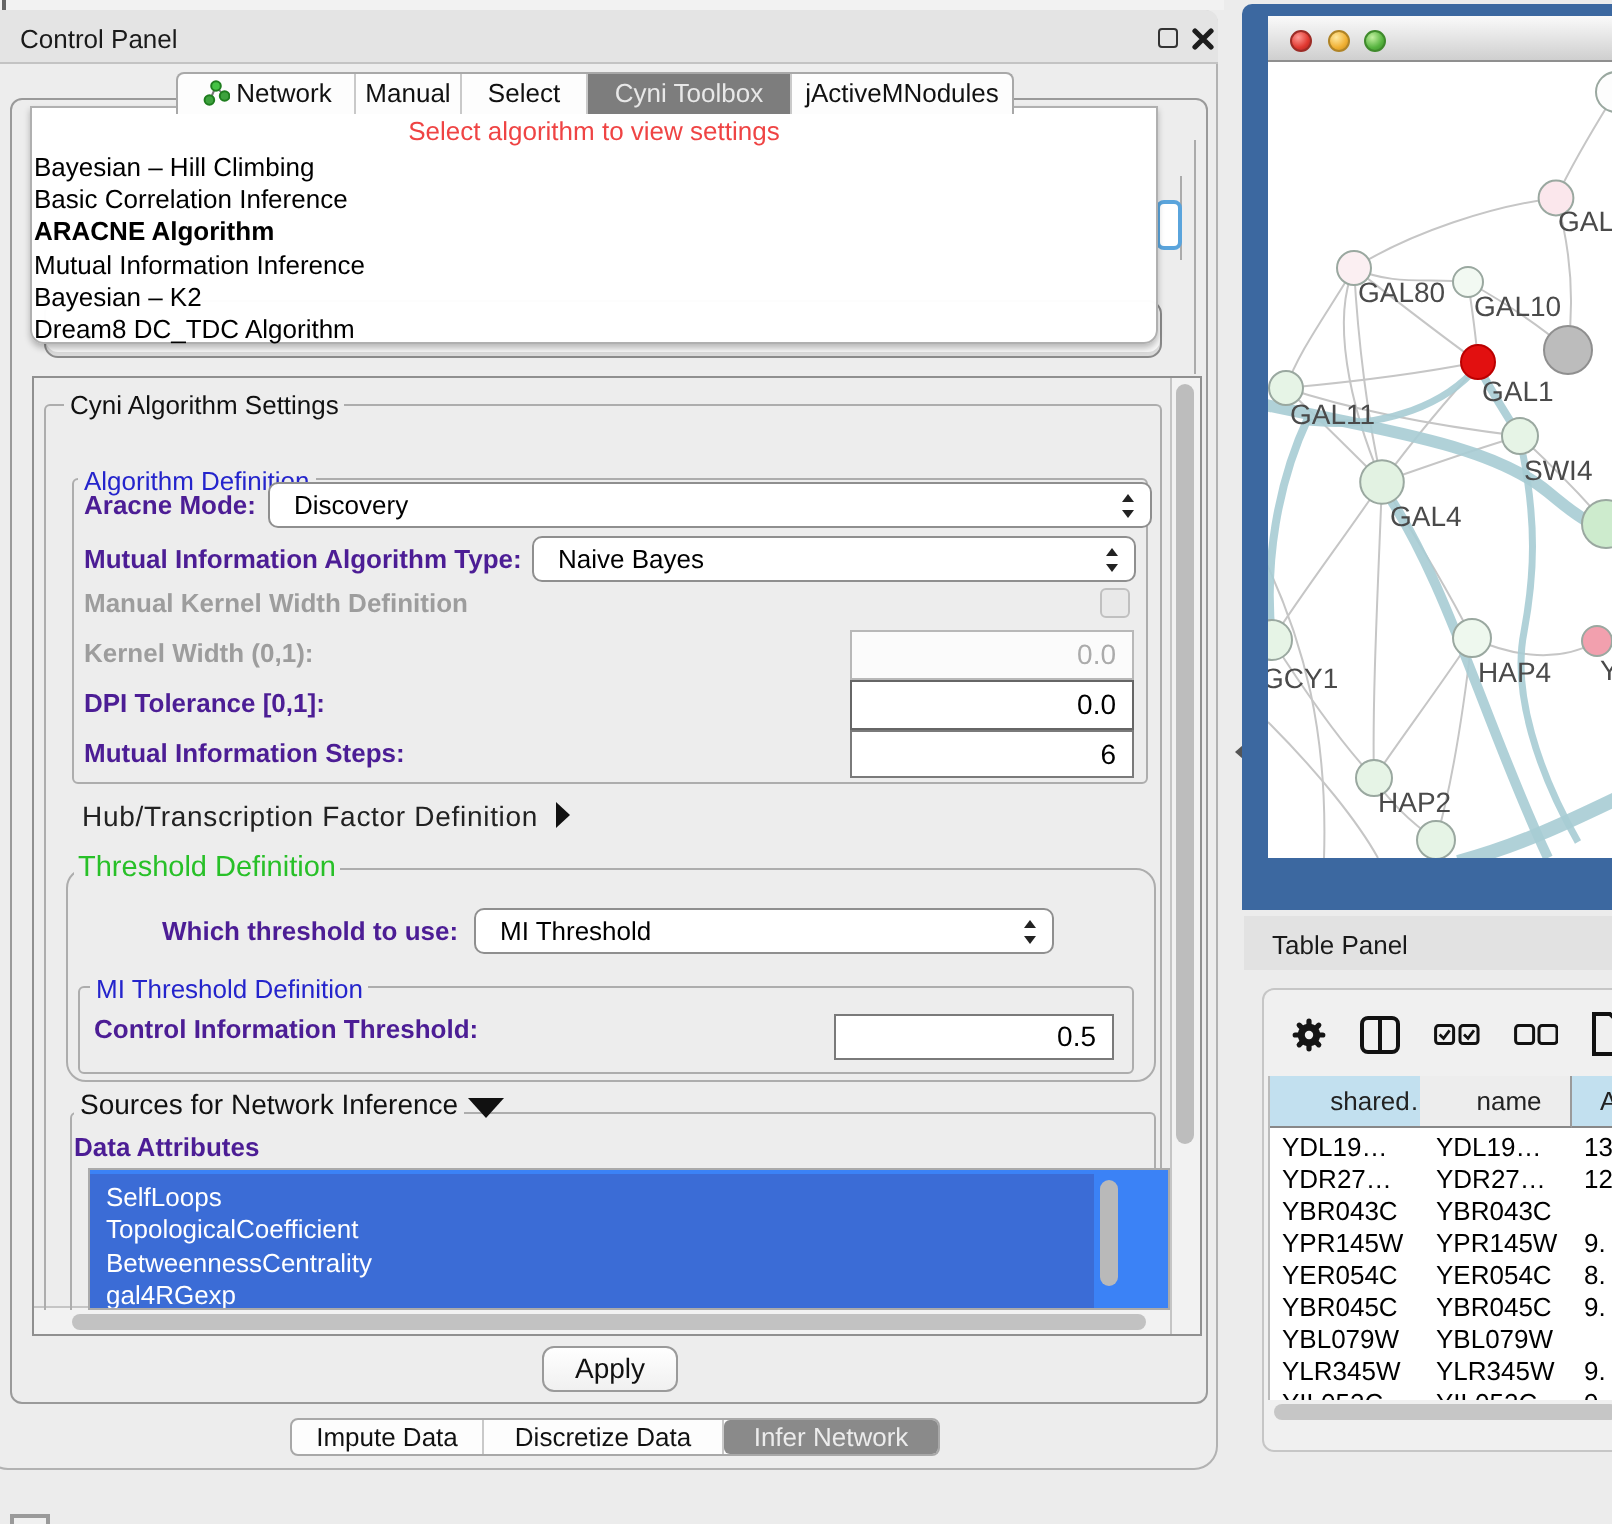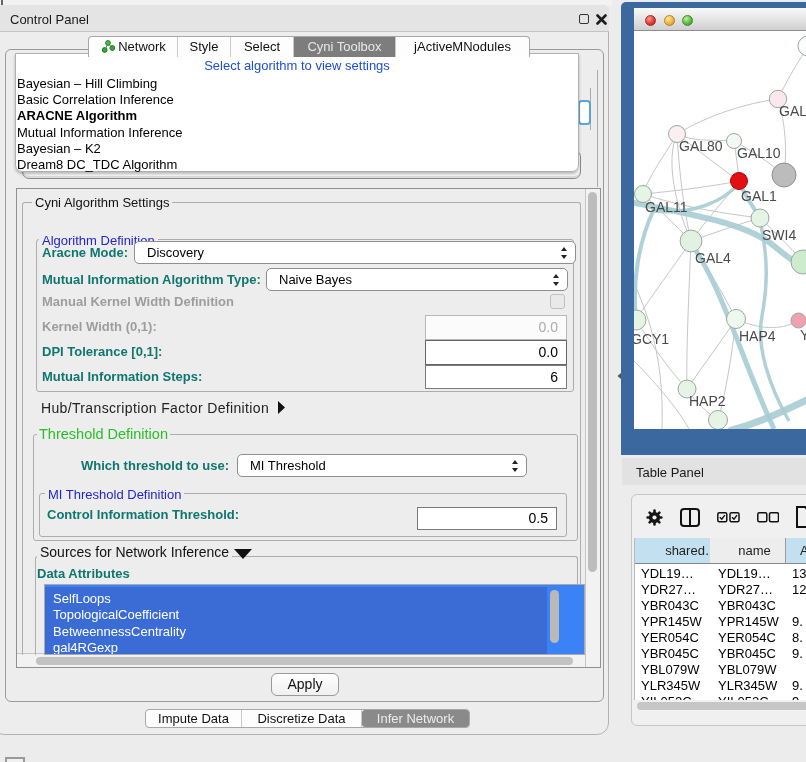--- a/index.html
+++ b/index.html
@@ -17,21 +17,21 @@
   border:1px solid #9a9a9a; border-radius:6px; background:#ededed; }
 #tabs { position:absolute; left:88px; top:36px; height:21px; display:flex;
   background:#fdfdfd; border:1px solid #a8a8a8; border-bottom:none; border-radius:4px 4px 0 0; overflow:hidden; z-index:30; }
 #tabs .tab { height:100%; line-height:19px; font-size:13px; text-align:center;
   color:#111; border-right:1px solid #c9c9c9; }
 #tabs .tab:last-child { border-right:none; }
 #tabs .sel { background:#7d7d7d; color:#e8e8e8; }
 #popup { position:absolute; left:15px; top:53px; width:564px; height:119px;
   background:rgba(255,255,255,0.98); border:1px solid #b0b0b0; border-radius:0 0 7px 7px;
   box-shadow:0 2px 3px rgba(0,0,0,0.25); z-index:20; }
-#popup .ph { position:absolute; top:4px; width:100%; text-align:center; color:#1d4ed8; font-size:13px; }
+#popup .ph { position:absolute; top:4px; width:100%; text-align:center; color:#ef4444; font-size:13px; }
 #popup .it { position:absolute; left:1px; font-size:13px; color:#000; white-space:nowrap; }
 .frag-combo { position:absolute; left:22px; top:150px; width:559px; height:29px;
   border:1px solid #8a8a8a; border-radius:7px; background:#f7f7f7;
   box-shadow:inset 0 -2px 0 #dadada; z-index:5; }
 .frag-blue { position:absolute; left:578px; top:100px; width:13px; height:25px;
   background:#fff; border:2px solid #5aa4dc; border-radius:4px; z-index:6; }
 .vline { position:absolute; background:#ababab; width:1px; }
 #scrollpane { position:absolute; left:16px; top:188px; width:585px; height:480px;
   border:1px solid #909090; background:#ededed; }
 .vsb-track { position:absolute; right:0; top:0; width:15px; height:478px;
@@ -40,21 +40,21 @@
   background:#bdbdbd; border-radius:5px; }
 .hsb-track { position:absolute; left:0; bottom:0; width:568px; height:14px;
   background:#f2f2f2; border-top:1px solid #c5c5c5; }
 .hsb-thumb { position:absolute; left:19px; top:3px; width:537px; height:8px;
   background:#c2c2c2; border-radius:4px; }
 .grp { position:absolute; border:1px solid #adadad; border-radius:3px; }
 .grp > .gt { position:absolute; top:-7px; left:5px; background:#ededed; padding:0 3px;
   font-size:13px; white-space:nowrap; }
 .blue { color:#2424cc; }
 .green { color:#28c028; }
-label.b { font-weight:bold; font-size:13px; color:#0f766e; position:absolute; white-space:nowrap; }
+label.b { font-weight:bold; font-size:13px; color:#4c1d95; position:absolute; white-space:nowrap; }
 label.dis { color:#9d9d9d; }
 .combo { position:absolute; height:23px; background:#fff; border:1px solid #8f8f8f;
   border-radius:5px; font-size:13px; line-height:21px; padding-left:12px; color:#000; }
 .combo .arr { position:absolute; right:7px; top:3px; width:8px; height:16px; }
 .tfield { position:absolute; height:25px; background:#fff; border:1px solid #7a7a7a;
   font-size:14px; line-height:23px; text-align:right; padding-right:8px; color:#000; }
 .tfield.dis { background:#fbfbfb; border-color:#b8b8b8; color:#ababab; }
 .cbox { position:absolute; width:15px; height:15px; background:#e9e9e9;
   border:1px solid #c0c0c0; border-radius:3px; }
 #datalist { position:absolute; left:44px; top:584px; width:541px; height:71px;
@@ -160,21 +160,21 @@
   <div class="tfield" style="left:425px; top:340px; width:142px; border-color:#666;">0.0</div>
 
   <label class="b" style="left:42px; top:369px;">Mutual Information Steps:</label>
   <div class="tfield" style="left:425px; top:365px; width:142px; height:24px;">6</div>
 
   <label class="b" style="left:41px; top:400px; font-weight:normal; font-size:14px; letter-spacing:0.35px; color:#222;">Hub/Transcription Factor Definition</label>
   <svg class="abs" style="left:277px; top:400px;" width="9" height="15" viewBox="0 0 9 15">
       <path d="M1 1 L8 7.5 L1 14 Z" fill="#111"></path>
     </svg>
 
-  <div class="grp" style="left:33px; top:434px; width:545px; height:107px;">
+  <div class="grp" style="left:33px; top:434px; width:545px; height:107px;border-radius:10px;">
     <span class="gt green" style="left:3px; top:-9px; font-size:14.5px; padding:0 2px;">Threshold Definition</span>
   </div>
 
   <label class="b" style="left:81px; top:458px;">Which threshold to use:</label>
   <div class="combo" style="left:237px; top:454px; width:290px;">MI Threshold
     <svg class="arr" viewBox="0 0 8 16">
         <path d="M1 6 L4 2 L7 6 Z M1 10 L4 14 L7 10 Z" fill="#222"></path>
       </svg>
   </div>
 
@@ -209,24 +209,24 @@
   </div>
 
   <div id="tabs">
     <span class="tab" style="width:89px;"><svg width="15" height="14" viewBox="0 0 15 14" style="vertical-align:-2px; margin-right:3px;">
           <line x1="8" y1="4" x2="12" y2="9" stroke="#777" stroke-width="1"></line>
           <line x1="8" y1="4" x2="5" y2="11" stroke="#777" stroke-width="1"></line>
           <circle cx="8" cy="4" r="2.4" fill="#44c244" stroke="#1e7d1e"></circle>
           <circle cx="12.3" cy="9" r="2.4" fill="#3da23d" stroke="#1e7d1e"></circle>
           <circle cx="4.7" cy="11" r="2.4" fill="#3da23d" stroke="#1e7d1e"></circle>
         </svg>Network</span>
-    <span class="tab" style="width:53px;">Style</span>
+    <span class="tab" style="width:53px;">Manual</span>
     <span class="tab" style="width:63px;">Select</span>
     <span class="tab sel" style="width:102px;">Cyni Toolbox</span>
-    <span class="tab" style="width:133px;">jActiveMNodules</span>
+    <span class="tab" style="width:110px;">jActiveMNodules</span>
   </div>
 
   <div id="popup">
     <div class="ph">Select algorithm to view settings</div>
     <div class="it" style="top:22px;">Bayesian – Hill Climbing</div>
     <div class="it" style="top:38px;">Basic Correlation Inference</div>
     <div class="it" style="top:54px; font-weight:bold;">ARACNE Algorithm</div>
     <div class="it" style="top:71px;">Mutual Information Inference</div>
     <div class="it" style="top:87px;">Bayesian – K2</div>
     <div class="it" style="top:103px;">Dream8 DC_TDC Algorithm</div>

